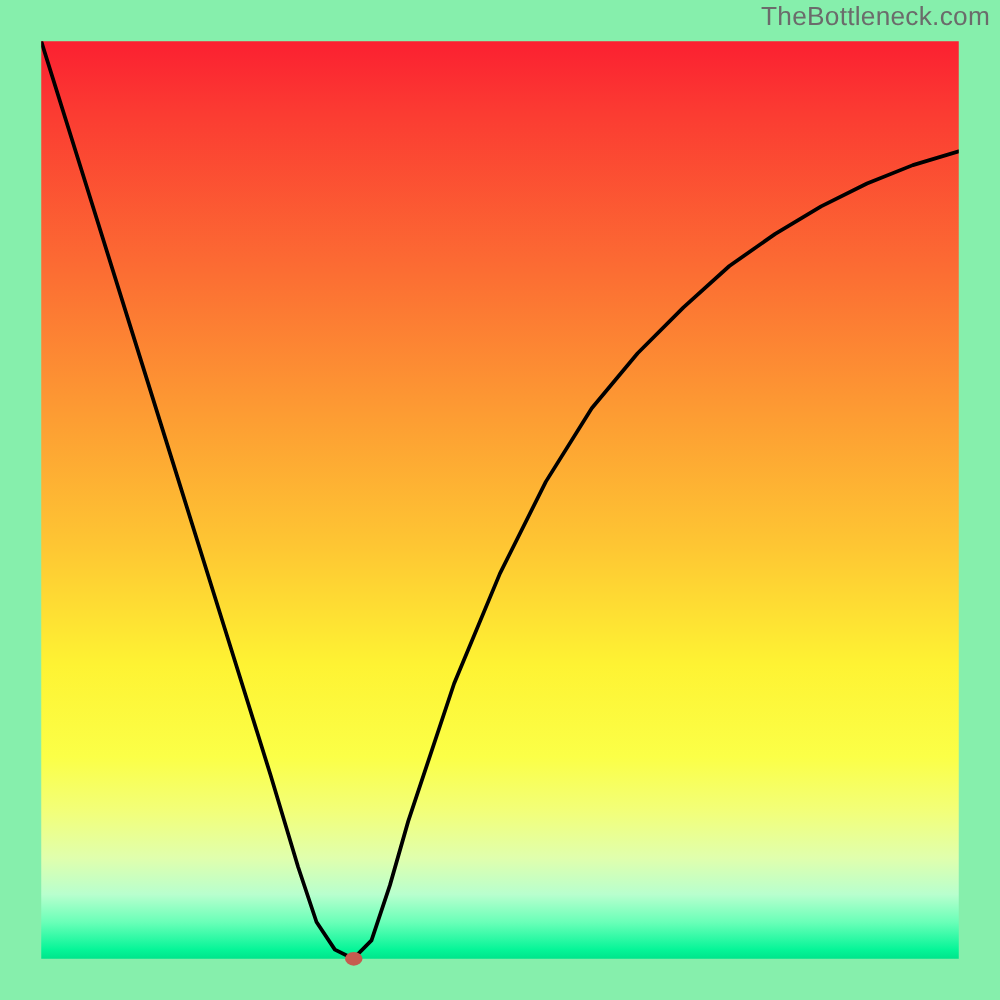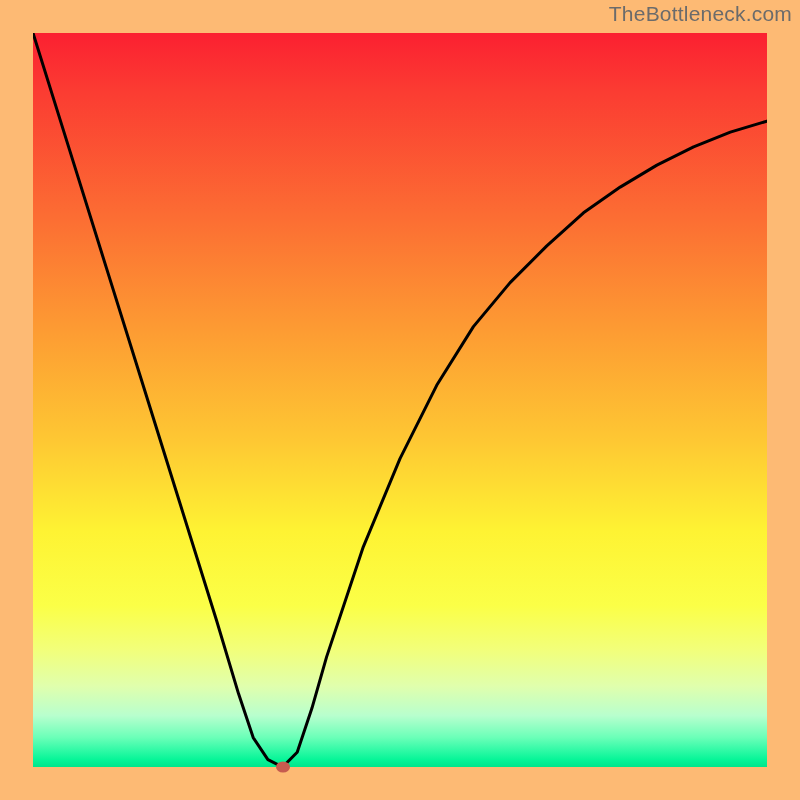--- a/index.html
+++ b/index.html
@@ -9,21 +9,21 @@
     height: 800px;
     overflow: hidden;
     background: #000;
     font-family: Arial, Helvetica, sans-serif;
   }
   .frame {
     position: absolute;
     left: 0; top: 0;
     width: 800px;
     height: 800px;
-    background: #fdba74;
+    background: #86efac;
   }
   .watermark {
     position: absolute;
     top: 2px;
     right: 8px;
     color: #6b6b6b;
     font-size: 21px;
     font-weight: 400;
     letter-spacing: 0.2px;
   }

